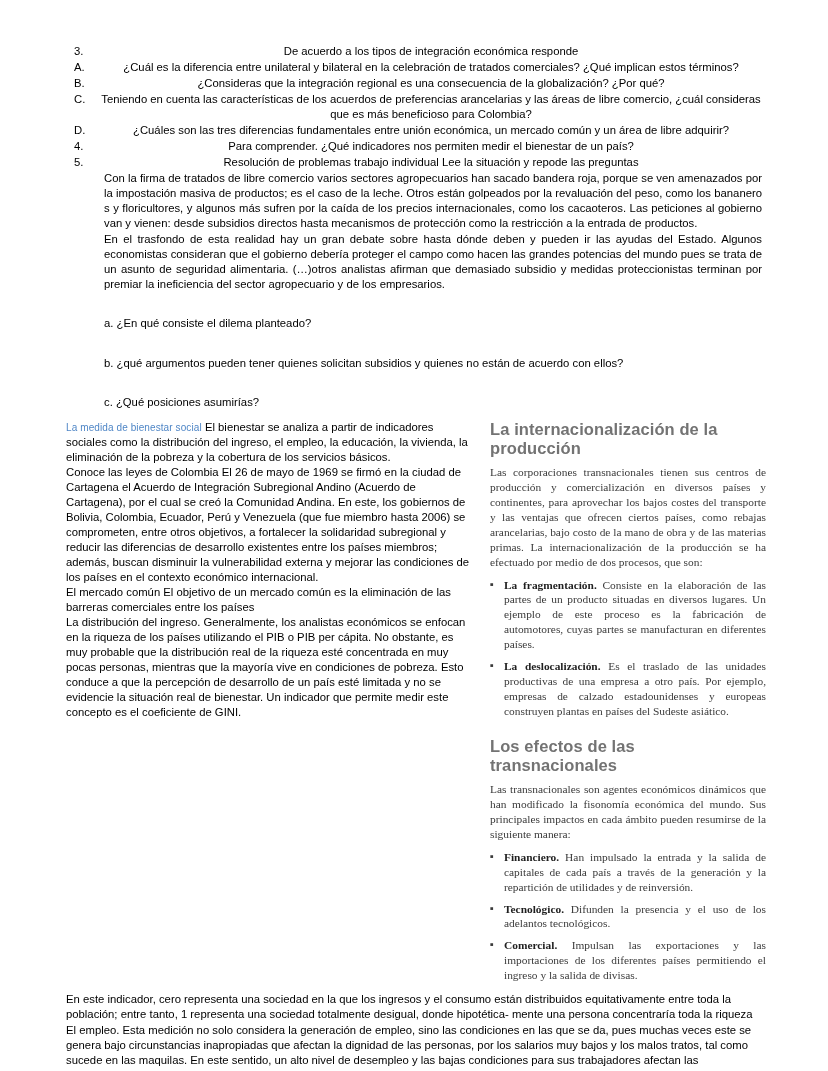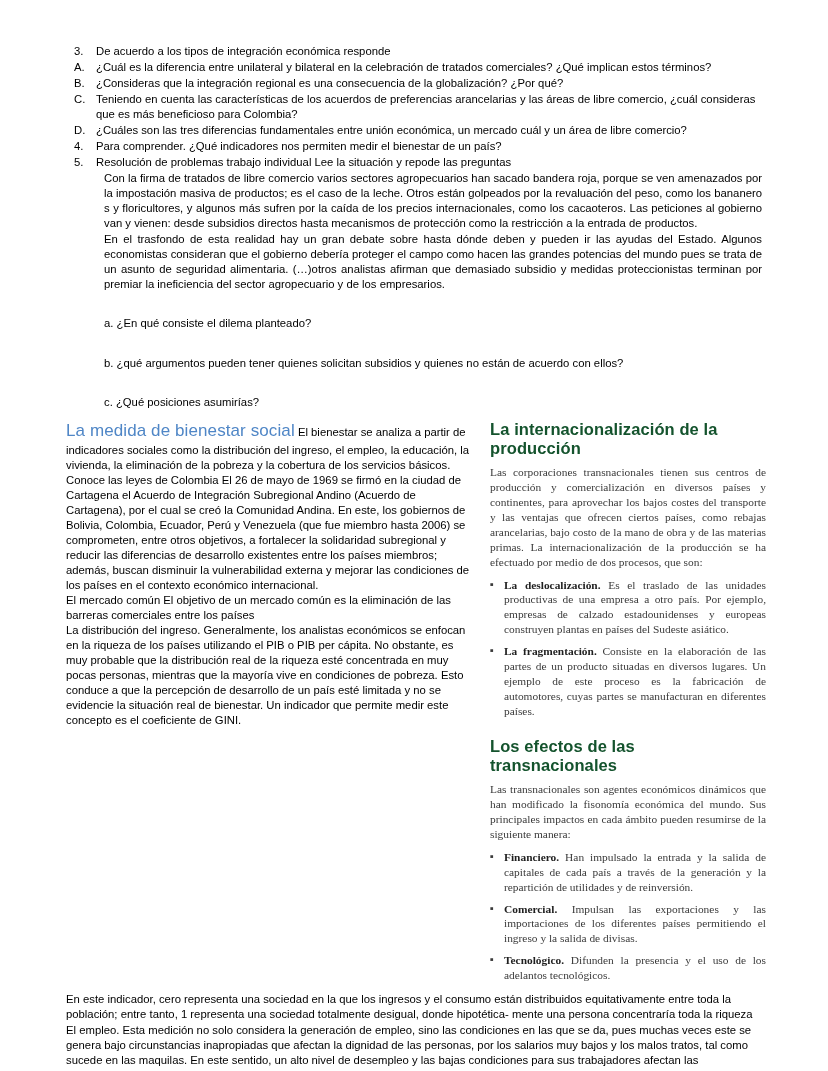--- a/index.html
+++ b/index.html
@@ -38,20 +38,21 @@
   }
   .qmark {
     width: 30px;
     flex: 0 0 30px;
     text-align: left;
     padding-left: 8px;
     box-sizing: border-box;
   }
   .qtext {
     flex: 1 1 auto;
+    text-align: center;
   }
   .indented {
     margin-left: 38px;
     font-size: 11.3px;
     line-height: 1.33;
     margin-bottom: 1px;
     text-align: justify;
     padding-right: 4px;
   }
   .sublist {
@@ -78,38 +79,38 @@
     padding-right: 8px;
     box-sizing: border-box;
   }
   .col-right {
     flex: 1 1 auto;
     padding-left: 12px;
     box-sizing: border-box;
   }
   .heading-blue {
     color: #4f86c6;
-    font-size: 17px;
+    font-size: 10px;
     letter-spacing: 0.1px;
   }
   .col-left p {
     margin: 0 0 0 0;
   }
   .lead-inline {
     display: inline;
   }
 
   
   .panel {
     font-family: "Liberation Serif", serif;
     color: #2e2e2e;
   }
   .panel h2 {
     font-family: "Liberation Sans", sans-serif;
-    color: #14532d;
+    color: #737373;
     font-size: 16.5px;
     font-weight: bold;
     margin: 0 0 7px 0;
     letter-spacing: 0.1px;
   }
   .panel h2.second {
     margin-top: 18px;
   }
   .panel p {
     font-size: 11.4px;
@@ -174,21 +175,21 @@
       <div class="qitem">
         <div class="qmark">B.</div>
         <div class="qtext">¿Consideras que la integración regional es una consecuencia de la globalización? ¿Por qué?</div>
       </div>
       <div class="qitem">
         <div class="qmark">C.</div>
         <div class="qtext">Teniendo en cuenta las características de los acuerdos de preferencias arancelarias y las áreas de libre comercio, ¿cuál consideras que es más beneficioso para Colombia?</div>
       </div>
       <div class="qitem">
         <div class="qmark">D.</div>
-        <div class="qtext">¿Cuáles son las tres diferencias fundamentales entre unión económica, un mercado cuál y un área de libre comercio?</div>
+        <div class="qtext">¿Cuáles son las tres diferencias fundamentales entre unión económica, un mercado común y un área de libre adquirir?</div>
       </div>
       <div class="qitem">
         <div class="qmark">4.</div>
         <div class="qtext">Para comprender. ¿Qué indicadores nos permiten medir el bienestar de un país?</div>
       </div>
       <div class="qitem">
         <div class="qmark">5.</div>
         <div class="qtext">Resolución de problemas trabajo individual Lee la situación y repode las preguntas</div>
       </div>
     </div>
@@ -208,30 +209,30 @@
         <p><span class="heading-blue lead-inline">La medida de bienestar social</span><span class="lead-inline"> El bienestar se analiza a partir de indicadores sociales como la distribución del ingreso, el empleo, la educación, la vivienda, la eliminación de la pobreza y la cobertura de los servicios básicos.</span></p>
         <p>Conoce las leyes de Colombia El 26 de mayo de 1969 se firmó en la ciudad de Cartagena el Acuerdo de Integración Subregional Andino (Acuerdo de Cartagena), por el cual se creó la Comunidad Andina. En este, los gobiernos de Bolivia, Colombia, Ecuador, Perú y Venezuela (que fue miembro hasta 2006) se comprometen, entre otros objetivos, a fortalecer la solidaridad subregional y reducir las diferencias de desarrollo existentes entre los países miembros; además, buscan disminuir la vulnerabilidad externa y mejorar las condiciones de los países en el contexto económico internacional.</p>
         <p>El mercado común El objetivo de un mercado común es la eliminación de las barreras comerciales entre los países</p>
         <p>La distribución del ingreso. Generalmente, los analistas económicos se enfocan en la riqueza de los países utilizando el PIB o PIB per cápita. No obstante, es muy probable que la distribución real de la riqueza esté concentrada en muy pocas personas, mientras que la mayoría vive en condiciones de pobreza. Esto conduce a que la percepción de desarrollo de un país esté limitada y no se evidencie la situación real de bienestar. Un indicador que permite medir este concepto es el coeficiente de GINI.</p>
       </div>
 
       <div class="col-right panel">
         <h2>La internacionalización de la producción</h2>
         <p>Las corporaciones transnacionales tienen sus centros de producción y comercialización en diversos países y continentes, para aprovechar los bajos costes del transporte y las ventajas que ofrecen ciertos países, como rebajas arancelarias, bajo costo de la mano de obra y de las materias primas. La internacionalización de la producción se ha efectuado por medio de dos procesos, que son:</p>
         <ul class="bullets">
+          <li><span class="bterm">La fragmentación.</span><span> Consiste en la elaboración de las partes de un producto situadas en diversos lugares. Un ejemplo de este proceso es la fabricación de automotores, cuyas partes se manufacturan en diferentes países.</span></li>
           <li><span class="bterm">La deslocalización.</span><span> Es el traslado de las unidades productivas de una empresa a otro país. Por ejemplo, empresas de calzado estadounidenses y europeas construyen plantas en países del Sudeste asiático.</span></li>
-          <li><span class="bterm">La fragmentación.</span><span> Consiste en la elaboración de las partes de un producto situadas en diversos lugares. Un ejemplo de este proceso es la fabricación de automotores, cuyas partes se manufacturan en diferentes países.</span></li>
         </ul>
 
         <h2 class="second">Los efectos de las transnacionales</h2>
         <p>Las transnacionales son agentes económicos dinámicos que han modificado la fisonomía económica del mundo. Sus principales impactos en cada ámbito pueden resumirse de la siguiente manera:</p>
         <ul class="bullets">
           <li><span class="bterm">Financiero.</span><span> Han impulsado la entrada y la salida de capitales de cada país a través de la generación y la repartición de utilidades y de reinversión.</span></li>
+          <li><span class="bterm">Tecnológico.</span><span> Difunden la presencia y el uso de los adelantos tecnológicos.</span></li>
           <li><span class="bterm">Comercial.</span><span> Impulsan las exportaciones y las importaciones de los diferentes países permitiendo el ingreso y la salida de divisas.</span></li>
-          <li><span class="bterm">Tecnológico.</span><span> Difunden la presencia y el uso de los adelantos tecnológicos.</span></li>
         </ul>
       </div>
     </div>
 
     <div class="runtext">
       <p>En este indicador, cero representa una sociedad en la que los ingresos y el consumo están distribuidos equitativamente entre toda la población; entre tanto, 1 representa una sociedad totalmente desigual, donde hipotética- mente una persona concentraría toda la riqueza</p>
       <p>El empleo. Esta medición no solo considera la generación de empleo, sino las condiciones en las que se da, pues muchas veces este se genera bajo circunstancias inapropiadas que afectan la dignidad de las personas, por los salarios muy bajos y los malos tratos, tal como sucede en las maquilas. En este sentido, un alto nivel de desempleo y las bajas condiciones para sus trabajadores afectan las oportunidades para adquirir bienes y servicios que mejoren el bienestar.</p>
 
     </div>
 

